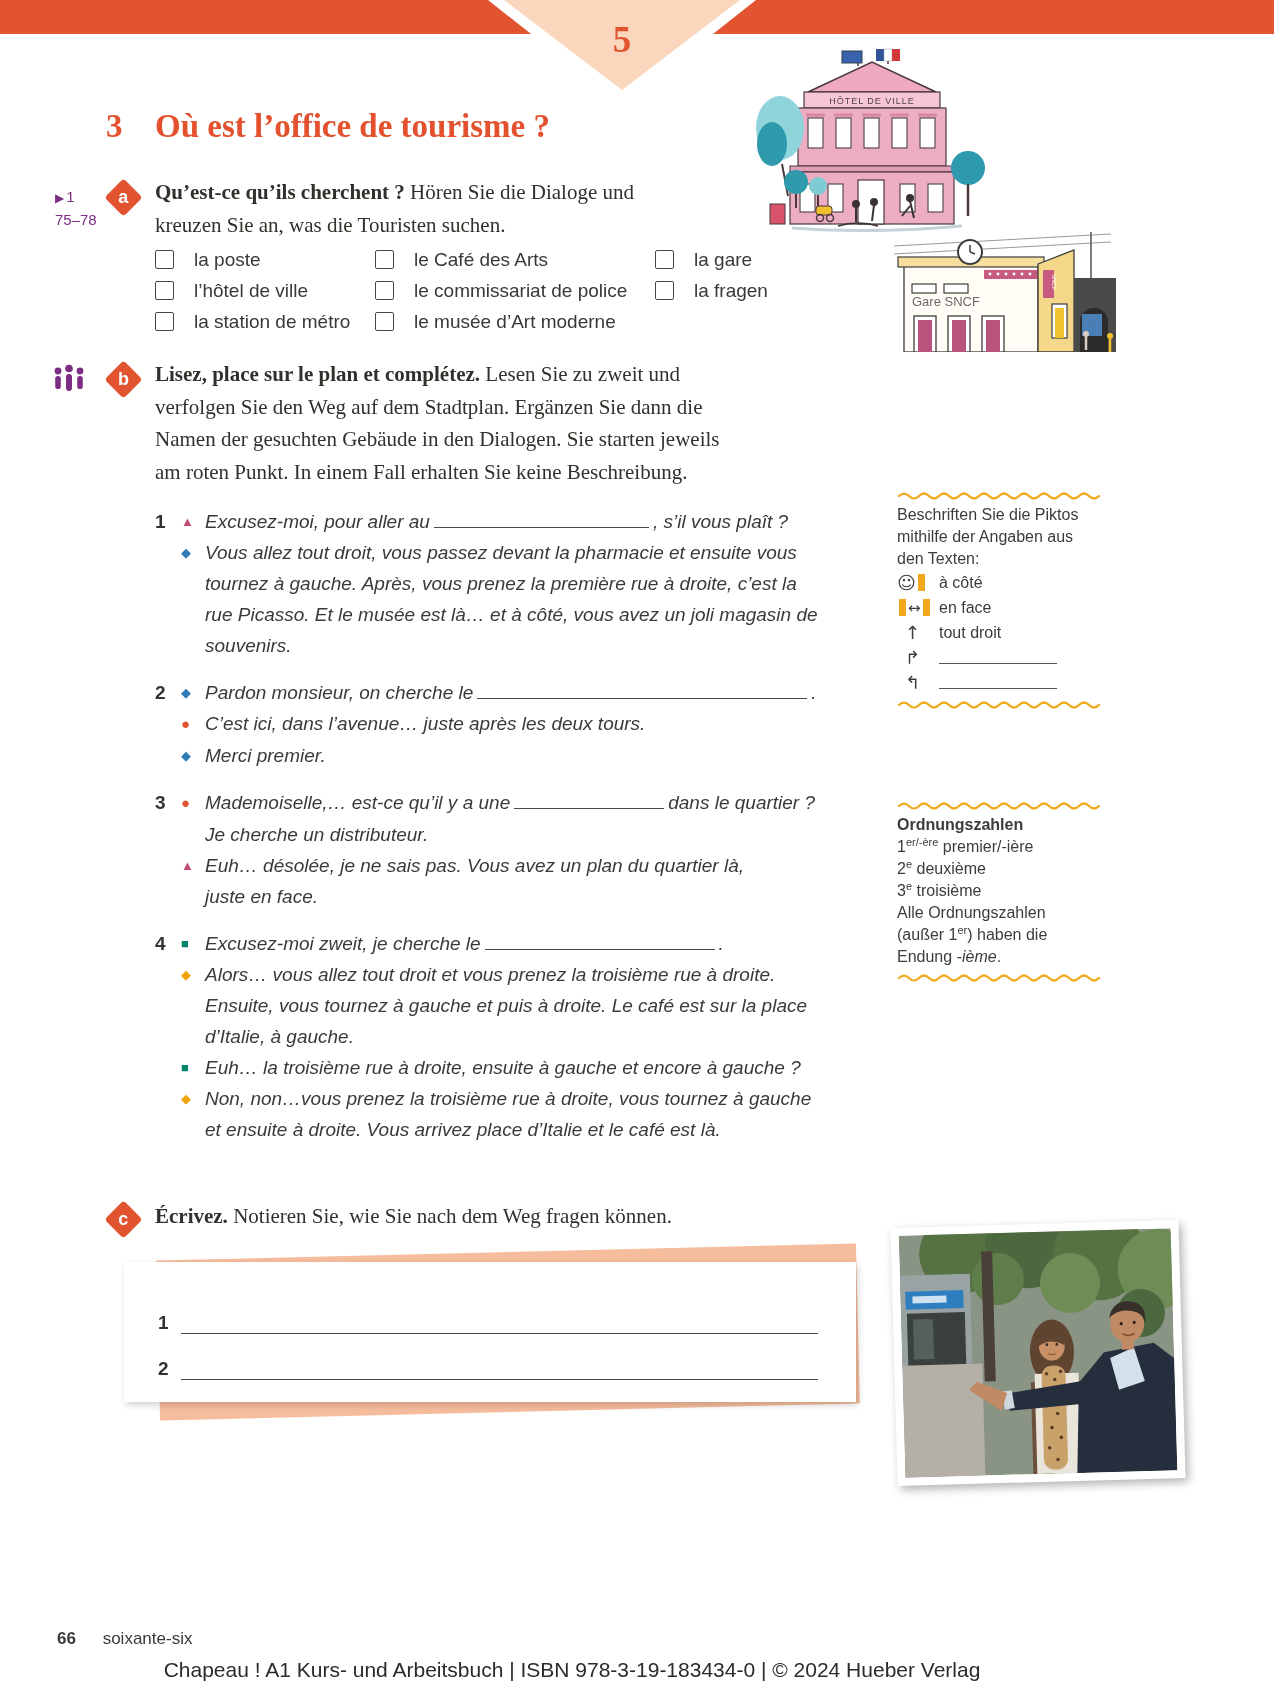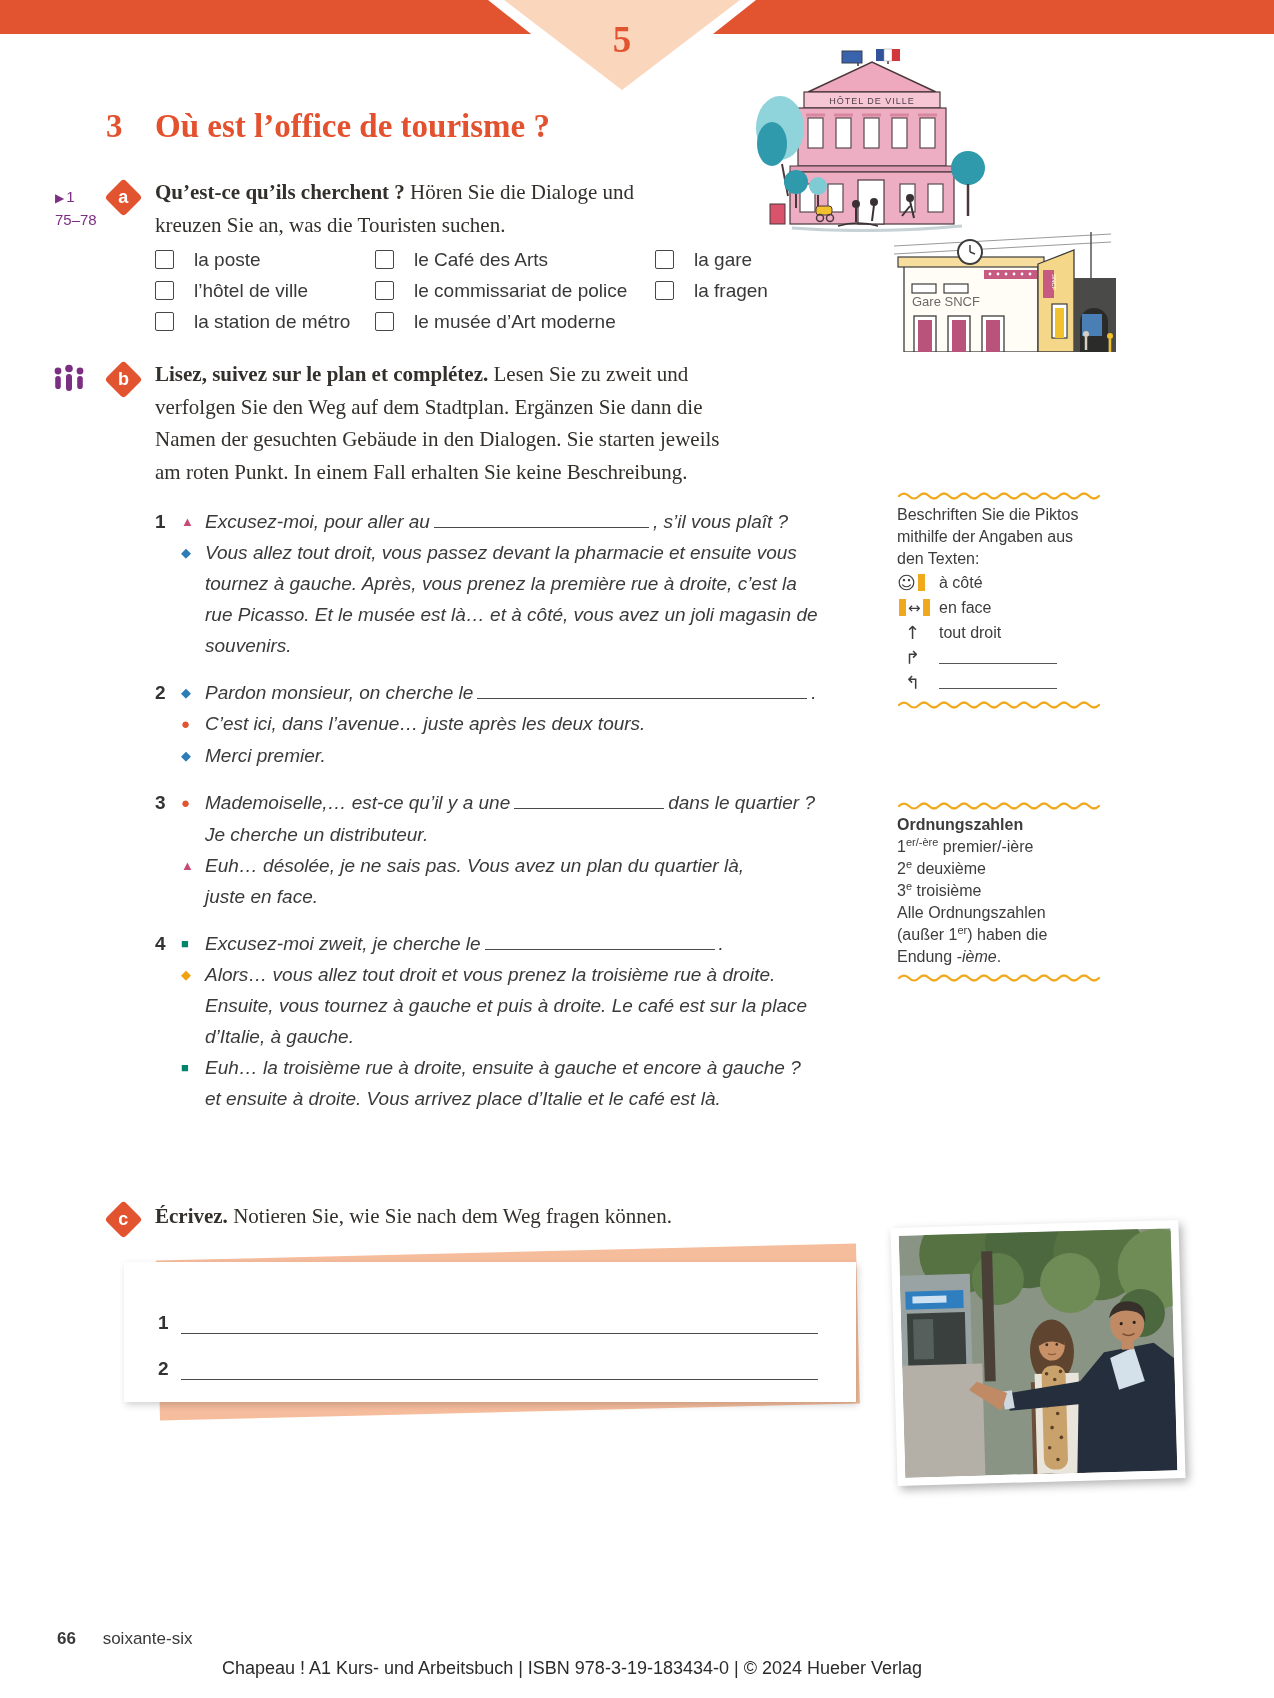--- a/index.html
+++ b/index.html
@@ -67,21 +67,21 @@
   .pglyph{font-size:18px;color:#3C3C3C;font-family:"DejaVu Sans",sans-serif;}
   .blank-side{display:inline-block;width:118px;border-bottom:1.4px solid #555;height:12px;}
   sup{font-size:11px;line-height:0;}
   .em{font-style:italic;}
   
   .photo{position:absolute;left:894px;top:1224px;width:272px;height:242px;background:#fff;
          padding:8px;box-shadow:3px 4px 10px rgba(0,0,0,0.3);transform:rotate(-1.6deg);}
   
   .pageno{position:absolute;left:57px;top:1629px;font-size:17px;color:#3a3a3a;}
   .pageno .b{margin-right:22px;}
-  .credit{position:absolute;left:0;top:1658px;width:1144px;text-align:center;font-size:18px;color:#2b2b2b;}
+  .credit{position:absolute;left:0;top:1658px;width:1144px;text-align:center;font-size:21px;color:#2b2b2b;}
   .illu{position:absolute;}
 </style>
 </head>
 <body>
 
 <div class="page">
 
   <div class="topbar"></div>
   <div class="tri-white"></div>
   <div class="tri-peach"></div>
@@ -256,21 +256,21 @@
       <circle cx="19" cy="4.5" r="3.8"></circle>
         <rect x="16" y="10" width="6" height="17" rx="3"></rect>
       <circle cx="30" cy="7" r="3.4"></circle>
         <rect x="27.2" y="12" width="5.6" height="13" rx="2.8"></rect>
     </g>
   </svg>
   <div class="dia" style="left:110px;top:366px;">
     <span>b</span>
     </div>
   <div class="instr" style="left:155px;top:358px;">
-    <div><span class="b">Lisez, suivez sur le plan et complétez.</span>
+    <div><span class="b">Lisez, place sur le plan et complétez.</span>
       <span>Lesen Sie zu zweit und</span></div>
     <div>verfolgen Sie den Weg auf dem Stadtplan. Ergänzen Sie dann die</div>
     <div>Namen der gesuchten Gebäude in den Dialogen. Sie starten jeweils</div>
     <div>am roten Punkt. In einem Fall erhalten Sie keine Beschreibung.</div>
   </div>
 
   <div class="dialogues">
 
     <div class="dialogue">
       <div class="dline">
@@ -359,20 +359,25 @@
       </div>
       <div class="dline">
         <span class="dnum"></span>
           <span class="dbul"></span>
         <span class="dtext">d’Italie, à gauche.</span>
       </div>
       <div class="dline">
         <span class="dnum"></span>
           <span class="dbul bul-teal"></span>
         <span class="dtext">Euh… la troisième rue à droite, ensuite à gauche et encore à gauche ?</span>
+      </div>
+      <div class="dline">
+        <span class="dnum"></span>
+          <span class="dbul bul-amber"></span>
+        <span class="dtext">Non, non…vous prenez la troisième rue à droite, vous tournez à gauche</span>
       </div>
       <div class="dline">
         <span class="dnum"></span>
           <span class="dbul"></span>
         <span class="dtext">et ensuite à droite. Vous arrivez place d’Italie et le café est là.</span>
       </div>
     </div>
   </div>
 
   <div class="side-box" style="top:486px;">

